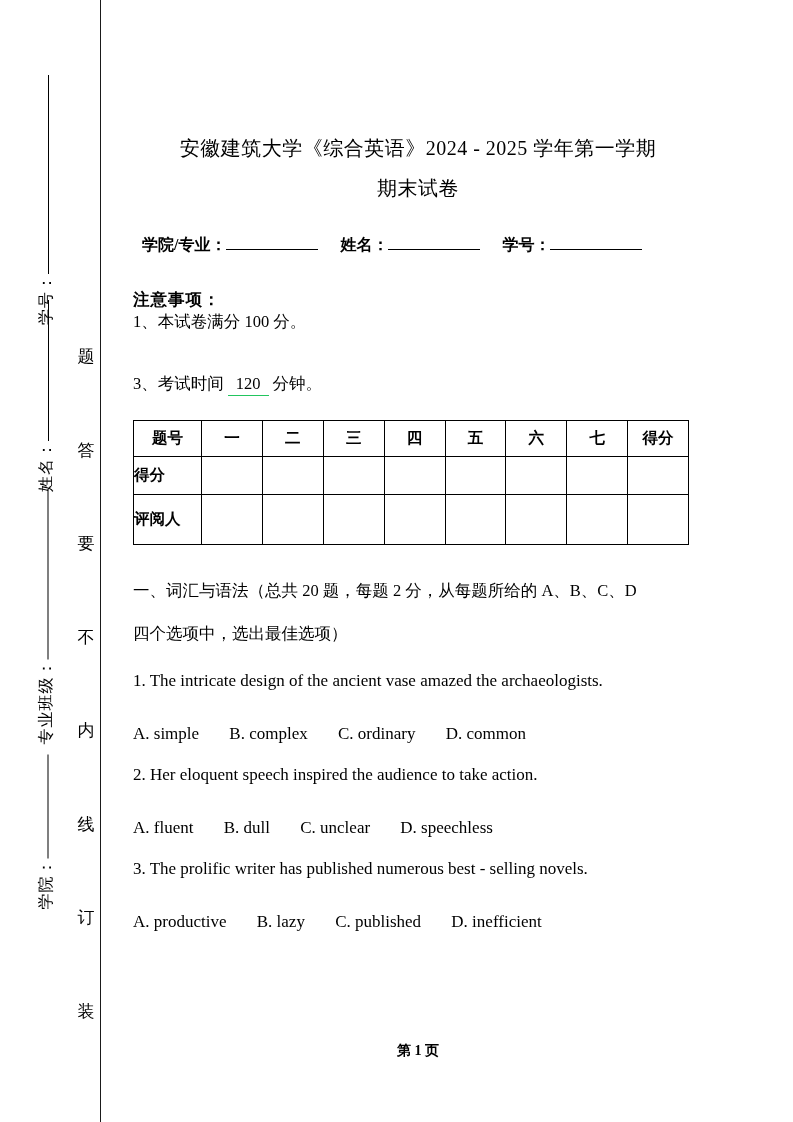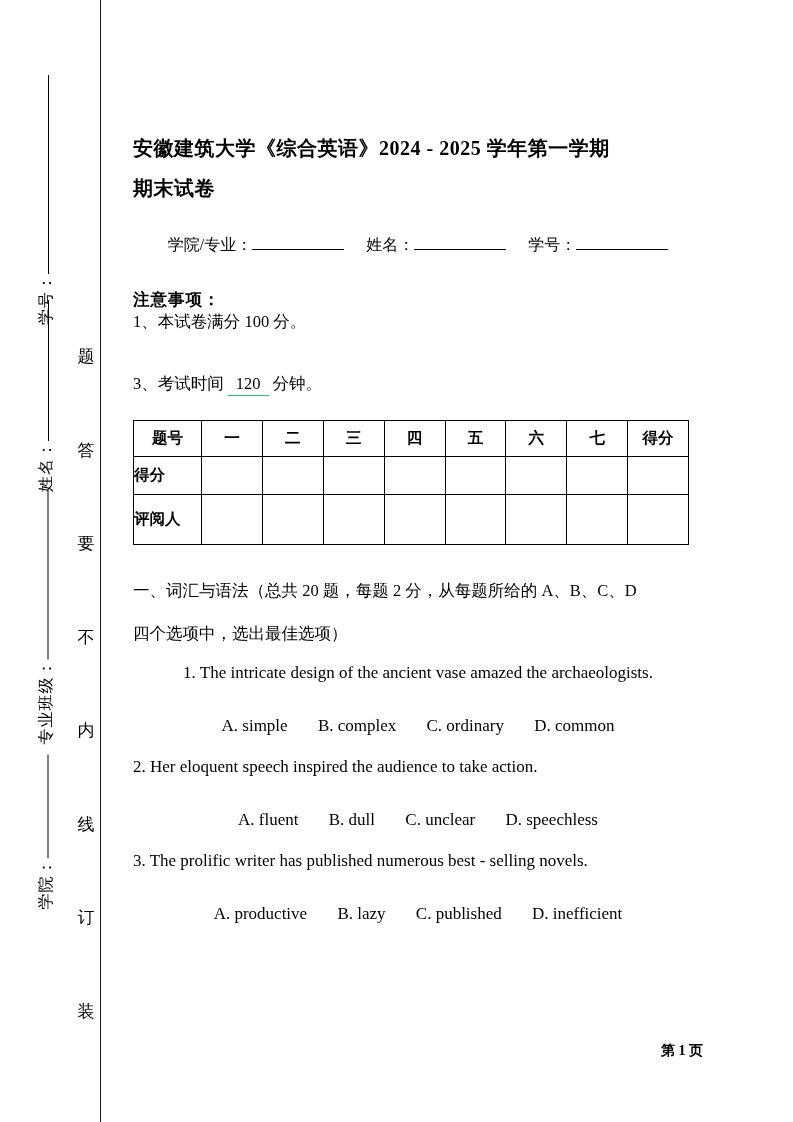--- a/index.html
+++ b/index.html
@@ -30,24 +30,24 @@
 
   .binding-chars {
     position:absolute; left:74px; top:345px; width:24px; height:678px;
     display:flex; flex-direction:column; justify-content:space-between;
     align-items:center; font-size:17px;
   }
 
   
   .content { position:absolute; left:133px; top:0; width:570px; }
 
-  .title { margin-top:128px; font-weight:bold;
+  .title { margin-top:128px; text-align:center; font-weight:normal;
            font-size:20px; line-height:40px; letter-spacing:0.5px; }
 
-  .info-line { margin-top:26px; text-align:center; font-weight:normal;
+  .info-line { margin-top:26px; font-weight:bold;
                font-size:16px; line-height:22px; white-space:nowrap; }
   .info-group { margin:0 9px; }
   .blank { display:inline-block; width:92px; height:14px;
            border-bottom:1.5px solid #000; vertical-align:baseline; }
 
   .notice { margin-top:33px; font-size:16.5px; line-height:22px; letter-spacing:1px;font-weight:bold; }
   .note-item { font-size:16.5px; line-height:22px; }
   .note-item.second { margin-top:40px; }
   .u { display:inline-block; border-bottom:1px solid #22c55e;
        padding:0 8px; margin:0 4px; }
@@ -59,26 +59,26 @@
   }
   table.score-table col.c0 { width:68px; }
   tr.hdr  { height:36px; }
   tr.row1 { height:38px; }
   tr.row2 { height:50px; }
   td.rowlabel { font-weight:bold; }
 
   .section-head { margin-top:24px; font-size:16.5px; line-height:43px; }
 
   .q-stem { margin-top:17px; font-size:17px; line-height:24px; }
-  .q-stem.first { margin-top:6px;text-align:center; }
-  .q-opts { margin-top:29px; font-size:17px; line-height:24px;text-align:center; }
+  .q-stem.first { margin-top:14px; }
+  .q-opts { margin-top:29px; font-size:17px; line-height:24px; }
   .q-opts .opt + .opt { margin-left:26px; }
 
   .footer { position:absolute; left:133px; top:1042px; width:570px;
-            text-align:right; font-weight:bold; font-size:14px; }
+            text-align:center; font-weight:bold; font-size:14px; }
 </style>
 </head>
 <body>
 
 <div class="page">
 
   <div class="binding-rule"></div>
 
   <div class="v-field vf-1">
     <span class="v-label">学号：</span>

